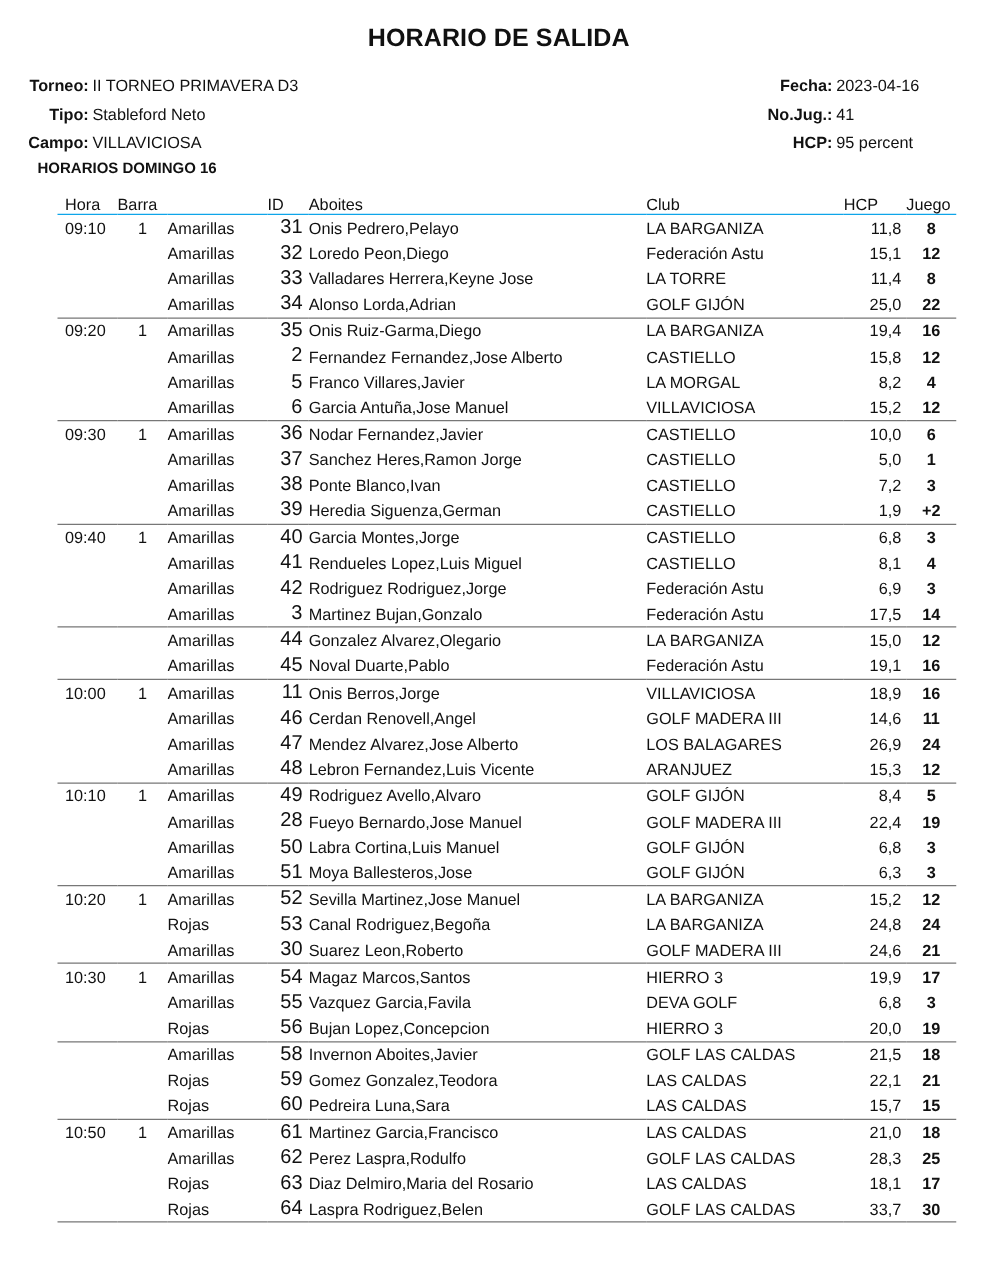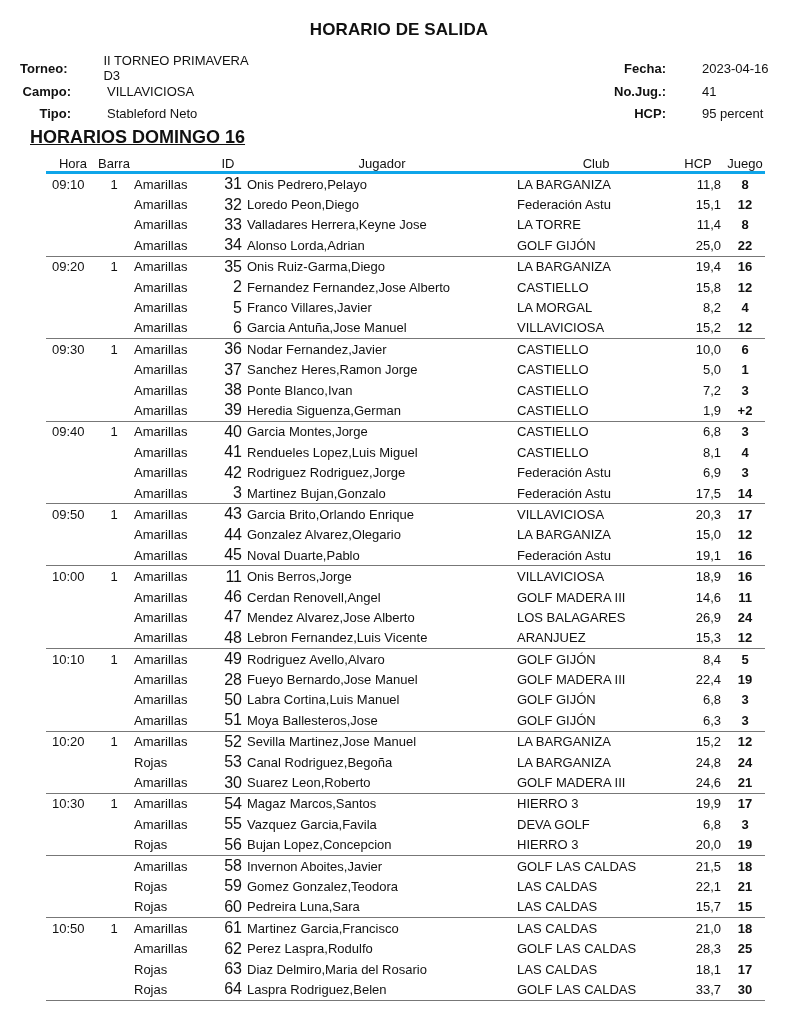--- a/index.html
+++ b/index.html
@@ -3,38 +3,38 @@
 <meta charset="utf-8">
 <style>
   html, body { margin: 0; padding: 0; background: #ffffff; }
   body {
     width: 798px; height: 1023px; position: relative; overflow: hidden;
     font-family: "Liberation Sans", "DejaVu Sans", sans-serif;
     color: #111111;
   }
   .title {
     position: absolute; top: 20px; left: 0; width: 798px; text-align: center;
-    font-size: 17px; font-weight: bold; letter-spacing: 0.1px;
+    font-size: 20px; font-weight: bold; letter-spacing: 0.1px;
   }
   .meta-left, .meta-right { position: absolute; top: 57px; font-size: 13px; }
   .meta-left { left: 0; width: 260px; }
   .meta-right { left: 560px; width: 230px; }
-  .meta-row { height: 22.7px; display: flex; align-items: center; gap: 33px; }
+  .meta-row { height: 22.7px; display: flex; align-items: center; }
   .meta-left .meta-label { width: 71px; text-align: right; font-weight: bold; padding-right: 3px; }
   .meta-right .meta-label { width: 106px; text-align: right; font-weight: bold; padding-right: 3px; }
   .section-title {
-    position: absolute; top: 127px; left: 30px; font-size: 18px; font-weight: bold; text-decoration: underline;
+    position: absolute; top: 127px; left: 30px; font-size: 12px; font-weight: bold;
   }
   table.sched {
     position: absolute; top: 152px; left: 46px; width: 718px;
     border-collapse: collapse; font-size: 13px; table-layout: fixed;
   }
   table.sched th {
-    font-weight: normal; text-align: center; height: 19px; padding: 0;
-    border-bottom: 3px solid #0ea5e9; vertical-align: bottom;
+    font-weight: normal; text-align: left; height: 19px; padding: 0;
+    border-bottom: 1px solid #0ea5e9; vertical-align: bottom;
   }
   table.sched td { height: 20.4px; padding: 0; white-space: nowrap; overflow: hidden; }
   tr.group-end td { border-bottom: 1.5px solid #777777; }
   .c-hora { width: 42px; padding-left: 6px !important; }
   .c-barra { width: 40px; text-align: center; }
   .c-tee { width: 80px; }
   .c-id { width: 28px; text-align: right; padding-right: 5px !important; font-size: 16px; }
   .c-jug { width: 270px; }
   .c-club { width: 158px; margin-left: 32px; }
   .c-hcp { width: 46px; text-align: right; padding-right: 4px !important; }
@@ -49,26 +49,26 @@
 <body>
 
 <div class="title">HORARIO DE SALIDA</div>
 
 <div class="meta-left">
   <div class="meta-row">
     <span class="meta-label">Torneo:</span>
     <span>II TORNEO PRIMAVERA D3</span>
   </div>
   <div class="meta-row">
+    <span class="meta-label">Tipo:</span>
+    <span>Stableford Neto</span>
+  </div>
+  <div class="meta-row">
     <span class="meta-label">Campo:</span>
     <span>VILLAVICIOSA</span>
-  </div>
-  <div class="meta-row">
-    <span class="meta-label">Tipo:</span>
-    <span>Stableford Neto</span>
   </div>
 </div>
 
 <div class="meta-right">
   <div class="meta-row">
     <span class="meta-label">Fecha:</span>
     <span>2023-04-16</span>
   </div>
   <div class="meta-row">
     <span class="meta-label">No.Jug.:</span>
@@ -82,21 +82,21 @@
 
 <div class="section-title">HORARIOS DOMINGO 16</div>
 
 <table class="sched">
   <thead>
     <tr>
       <th class="c-hora">Hora</th>
       <th class="c-barra">Barra</th>
       <th class="c-tee"></th>
       <th class="c-id">ID</th>
-      <th class="c-jug">Jugador</th>
+      <th class="c-jug">Aboites</th>
       <th class="c-club">Club</th>
       <th class="c-hcp">HCP</th>
       <th class="c-juego">Juego</th>
     </tr>
   </thead>
   <tbody id="rows">
       <tr>
         <td class="c-hora">09:10</td>
         <td class="c-barra">1</td>
         <td class="c-tee">Amarillas</td>
@@ -250,30 +250,20 @@
         <td class="c-hora"></td>
         <td class="c-barra"></td>
         <td class="c-tee">Amarillas</td>
         <td class="c-id">3</td>
         <td class="c-jug">Martinez Bujan,Gonzalo</td>
         <td class="c-club">Federación Astu</td>
         <td class="c-hcp">17,5</td>
         <td class="c-juego">14</td>
       </tr>
       <tr>
-        <td class="c-hora">09:50</td>
-        <td class="c-barra">1</td>
-        <td class="c-tee">Amarillas</td>
-        <td class="c-id">43</td>
-        <td class="c-jug">Garcia Brito,Orlando Enrique</td>
-        <td class="c-club">VILLAVICIOSA</td>
-        <td class="c-hcp">20,3</td>
-        <td class="c-juego">17</td>
-      </tr>
-      <tr>
         <td class="c-hora"></td>
         <td class="c-barra"></td>
         <td class="c-tee">Amarillas</td>
         <td class="c-id">44</td>
         <td class="c-jug">Gonzalez Alvarez,Olegario</td>
         <td class="c-club">LA BARGANIZA</td>
         <td class="c-hcp">15,0</td>
         <td class="c-juego">12</td>
       </tr>
       <tr class="group-end">

